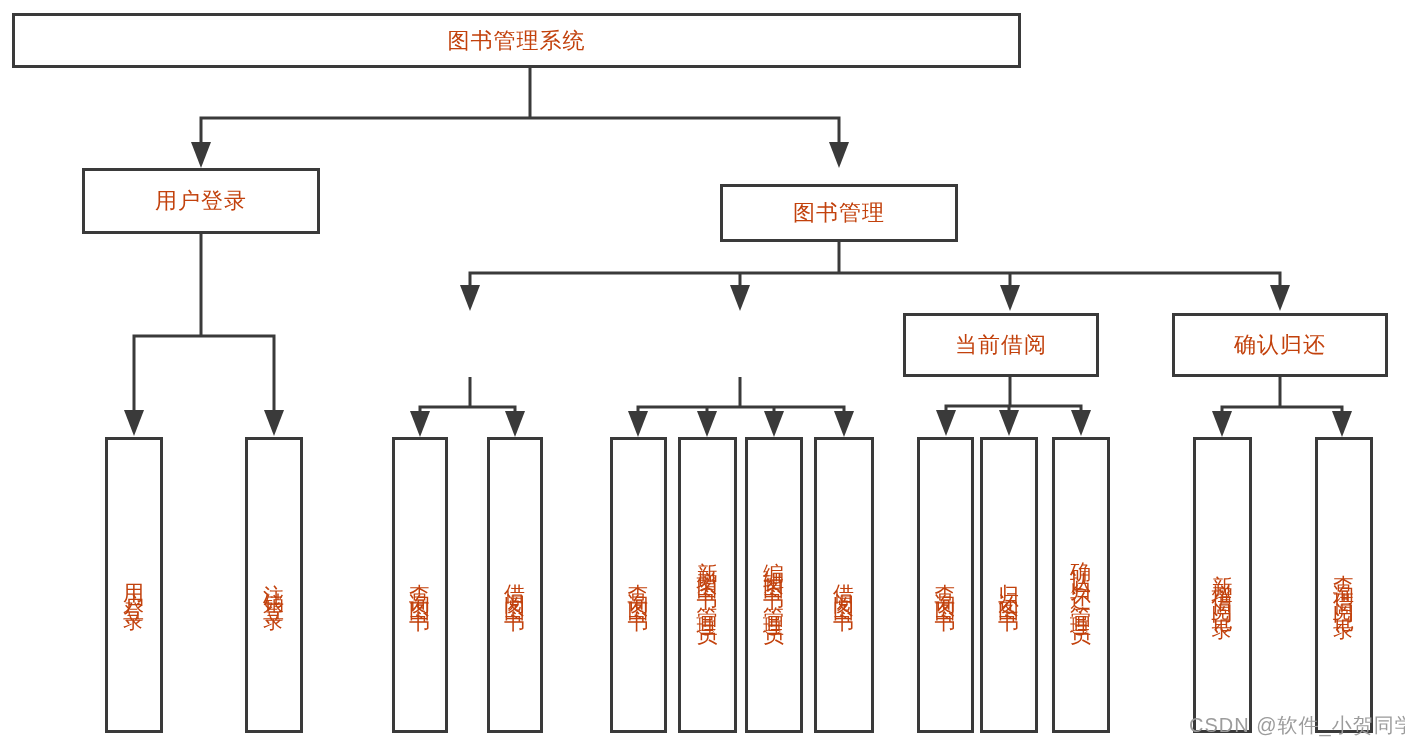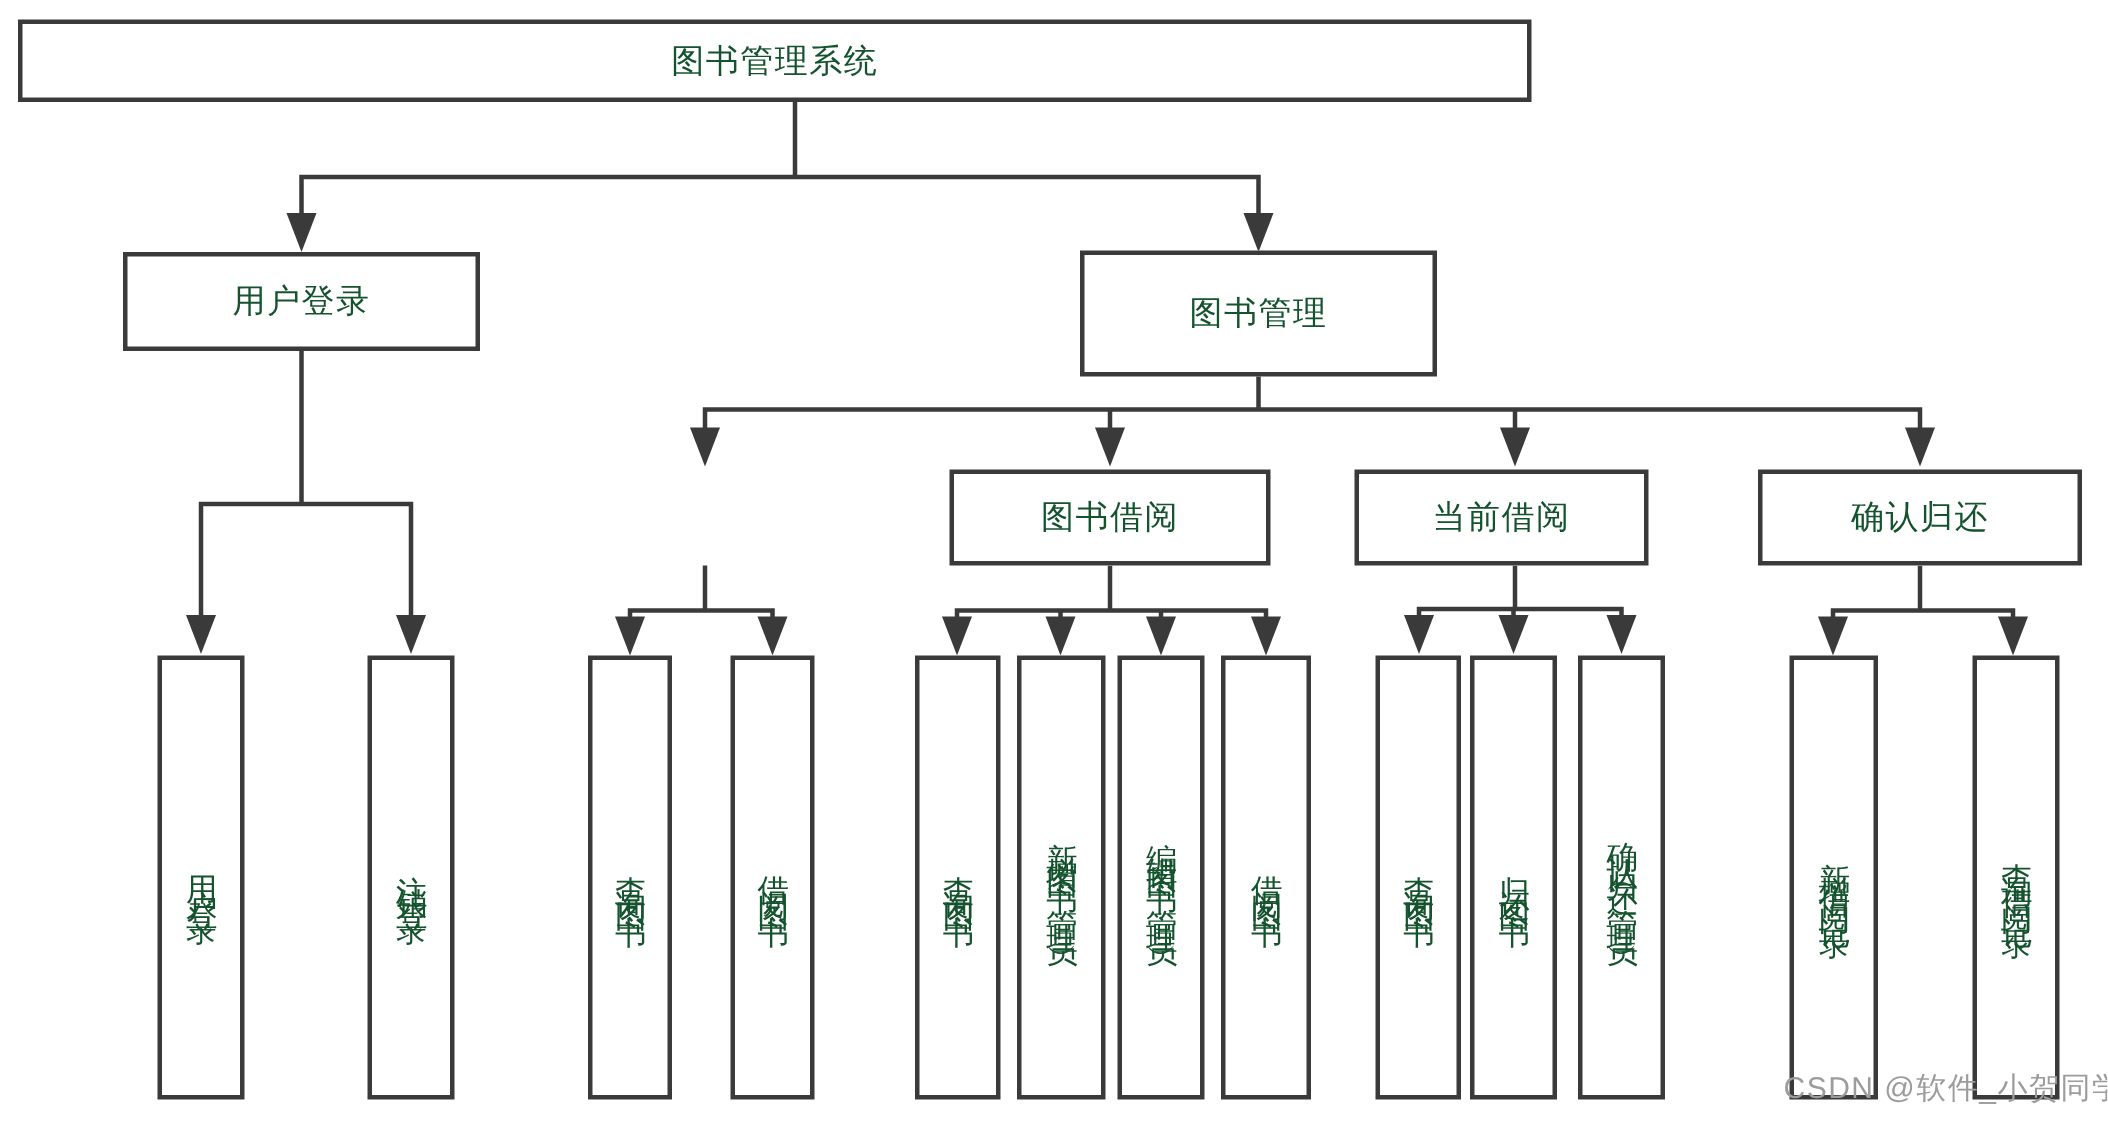--- a/index.html
+++ b/index.html
@@ -15,21 +15,21 @@
     z-index:1;
   }
   .box {
     position:absolute;
     background:#ffffff;
     border:3px solid #3a3a3a;
     box-sizing:border-box;
     display:flex;
     align-items:center;
     justify-content:center;
-    color:#14532d;
+    color:#c2410c;
     z-index:2;
   }
   .h { font-size:22px; letter-spacing:1px; white-space:nowrap; }
   .v {
     writing-mode:vertical-rl;
     text-orientation:mixed;
     font-size:21px;
     letter-spacing:9px;
     top:437px; height:296px;
     line-height:1;
@@ -93,23 +93,22 @@
 
     <path d="M1280,377 V407"></path>
     <path d="M1222,413 V407 H1342 V413"></path>
     <polygon fill="#3a3a3a" stroke="none" points="1212,411 1232,411 1222,437"></polygon>
     <polygon fill="#3a3a3a" stroke="none" points="1332,411 1352,411 1342,437"></polygon>
   </svg>
 
   <div class="box h" style="left:12px; top:13px; width:1009px; height:55px;">图书管理系统</div>
 
   <div class="box h" style="left:82px; top:168px; width:238px; height:66px;">用户登录</div>
-  <div class="box h" style="left:720px; top:167px; width:238px; height:84px;">图书管理</div>
+  <div class="box h" style="left:720px; top:184px; width:238px; height:58px;">图书管理</div>
 
-  <div class="box h" style="left:633px; top:313px; width:214px; height:64px;">图书借阅</div>
   <div class="box h" style="left:903px; top:313px; width:196px; height:64px;">当前借阅</div>
   <div class="box h" style="left:1172px; top:313px; width:216px; height:64px;">确认归还</div>
 
   <div class="box v" style="left:105px; width:58px;">用户登录</div>
   <div class="box v" style="left:245px; width:58px;">注销登录</div>
 
   <div class="box v" style="left:392px; width:56px;">查询图书</div>
   <div class="box v" style="left:487px; width:56px;">借阅图书</div>
 
   <div class="box v" style="left:610px; width:57px;">查询图书</div>

